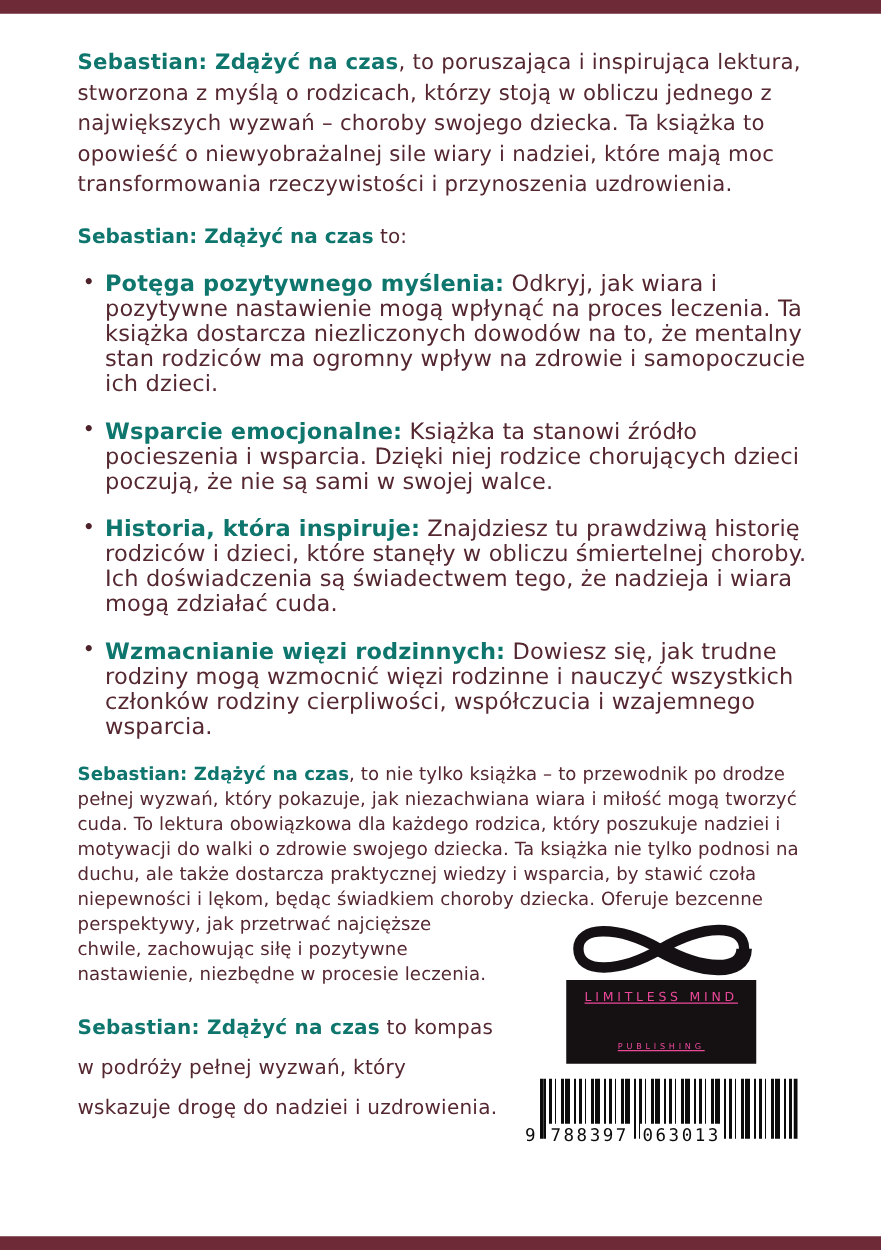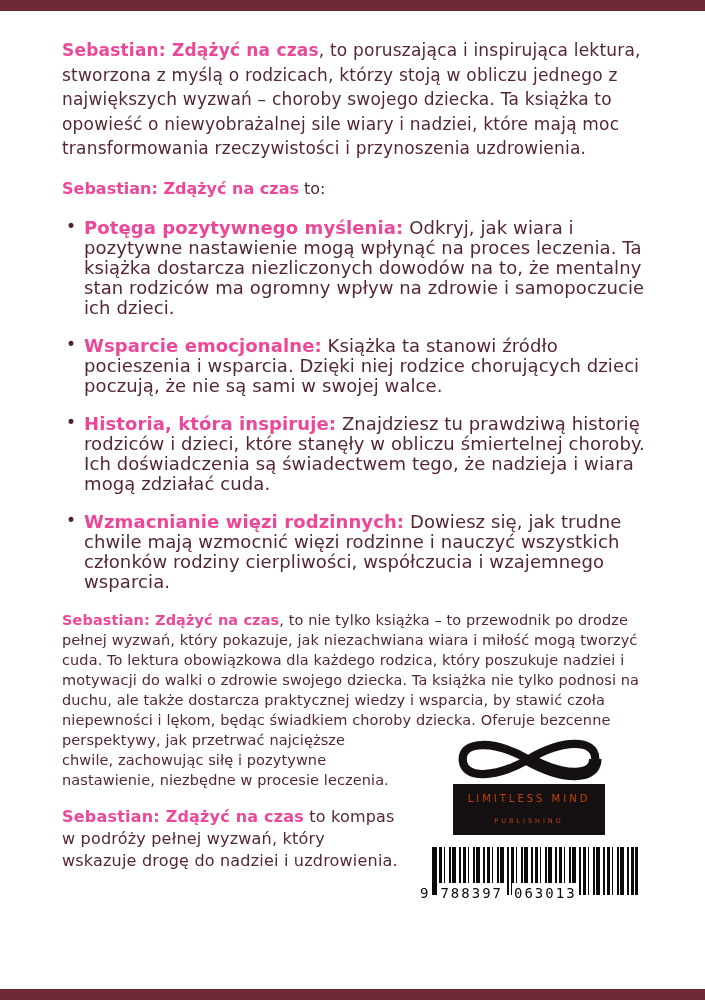--- a/index.html
+++ b/index.html
@@ -27,21 +27,21 @@
 
   .intro {
     font-size: 17px; line-height: 24.5px;
     margin-bottom: 15px;
     letter-spacing: 0.2px;
   }
   .list-heading {
     font-size: 16px; line-height: 25px;
     margin-bottom: 17px;
   }
-  b, strong, .bold { font-weight: bold; color: #ec4899; }
+  b, strong, .bold { font-weight: bold; color: #0f766e; }
 
   ul.features {
     list-style: none;
     margin: 0 0 13px 0;
     padding: 0 0 0 0;
   }
   ul.features li {
     position: relative;
     padding-left: 22px;
     font-size: 18px; line-height: 20px;
@@ -66,33 +66,34 @@
     margin-left: 14px;
     margin-bottom: 4px;
     display: flex;
     flex-direction: column;
     align-items: center;
     color: #111;
   }
   .infinity-wrap { line-height: 0; }
   .publisher-box {
     background: #151113;
-    color: #c2410c;
+    color: #ec4899;
     width: 152px;
     margin-top: -4px;
     padding: 5px 0 4px 0;
     text-align: center;
+    text-decoration: underline;
   }
   .publisher-name {
     font-size: 10px; letter-spacing: 3px; font-weight: normal;
     display: block;
   }
   .publisher-sub {
     font-size: 6.5px; letter-spacing: 3px;
-    display: block; margin-top: 2px;
+    display: block; margin-top: 18px;
   }
   .barcode {
     margin-top: 12px;
     width: 222px;
   }
   .barcode-bars {
     height: 48px;
     background: repeating-linear-gradient(90deg,
       #0b0b0b 0 2px, #ffffff 2px 4px,
       #0b0b0b 4px 7px, #ffffff 7px 9px,
@@ -115,41 +116,41 @@
   .barcode-digits span {
     background: #ffffff;
     padding: 0 2px;
     letter-spacing: 2px;
   }
   .bd-first { margin-right: 6px; }
   .bd-mid   { margin-right: 7px; }
 
   .outro {
     margin-top: 16px;
-    font-size: 16px; line-height: 22px;
+    font-size: 16px; line-height: 32px;
     letter-spacing: 0.2px;
   }
 </style>
 </head>
 <body>
 
 <div class="band band-top"></div>
 <div class="band band-bottom"></div>
 
 <div class="content">
 
   <p class="intro"><strong>Sebastian: Zdążyć na czas</strong><span>, to poruszająca i inspirująca lektura, stworzona z myślą o rodzicach, którzy stoją w obliczu jednego z największych wyzwań – choroby swojego dziecka. Ta książka to opowieść o niewyobrażalnej sile wiary i nadziei, które mają moc transformowania rzeczywistości i przynoszenia uzdrowienia.</span></p>
 
   <p class="list-heading"><strong>Sebastian: Zdążyć na czas</strong><span> to:</span></p>
 
   <ul class="features">
     <li><strong>Potęga pozytywnego myślenia:</strong><span> Odkryj, jak wiara i pozytywne nastawienie mogą wpłynąć na proces leczenia. Ta książka dostarcza niezliczonych dowodów na to, że mentalny stan rodziców ma ogromny wpływ na zdrowie i samopoczucie ich dzieci.</span></li>
     <li><strong>Wsparcie emocjonalne:</strong><span> Książka ta stanowi źródło pocieszenia i wsparcia. Dzięki niej rodzice chorujących dzieci poczują, że nie są sami w swojej walce.</span></li>
     <li><strong>Historia, która inspiruje:</strong><span> Znajdziesz tu prawdziwą historię rodziców i dzieci, które stanęły w obliczu śmiertelnej choroby. Ich doświadczenia są świadectwem tego, że nadzieja i wiara mogą zdziałać cuda.</span></li>
-    <li><strong>Wzmacnianie więzi rodzinnych:</strong><span> Dowiesz się, jak trudne chwile mają wzmocnić więzi rodzinne i nauczyć wszystkich członków rodziny cierpliwości, współczucia i wzajemnego wsparcia.</span></li>
+    <li><strong>Wzmacnianie więzi rodzinnych:</strong><span> Dowiesz się, jak trudne rodziny mogą wzmocnić więzi rodzinne i nauczyć wszystkich członków rodziny cierpliwości, współczucia i wzajemnego wsparcia.</span></li>
   </ul>
 
   <p class="closing"><strong>Sebastian: Zdążyć na czas</strong><span>, to nie tylko książka – to przewodnik po drodze pełnej wyzwań, który pokazuje, jak niezachwiana wiara i miłość mogą tworzyć cuda. To lektura obowiązkowa dla każdego rodzica, który poszukuje nadziei i motywacji do walki o zdrowie swojego dziecka. Ta książka nie tylko podnosi na duchu, ale także dostarcza praktycznej wiedzy i wsparcia, by stawić czoła niepewności i lękom, będąc świadkiem choroby dziecka. Oferuje bezcenne perspektywy, jak przetrwać najcięższe </span><span class="brand-float">
       <span class="infinity-wrap">
         <svg width="168" height="58" viewBox="0 0 120 42">
           <path d="M12 21 C 12 8, 34 7, 59 21 C 84 35, 108 36, 108 21 C 108 6, 84 7, 60 21 C 36 35, 12 36, 12 21 Z" fill="none" stroke="#141014" stroke-width="6" stroke-linejoin="round"></path>
           <path d="M59 21 C 84 35, 108 36, 108 21" fill="none" stroke="#141014" stroke-width="9"></path>
         </svg>
       </span>
       <span class="publisher-box">

